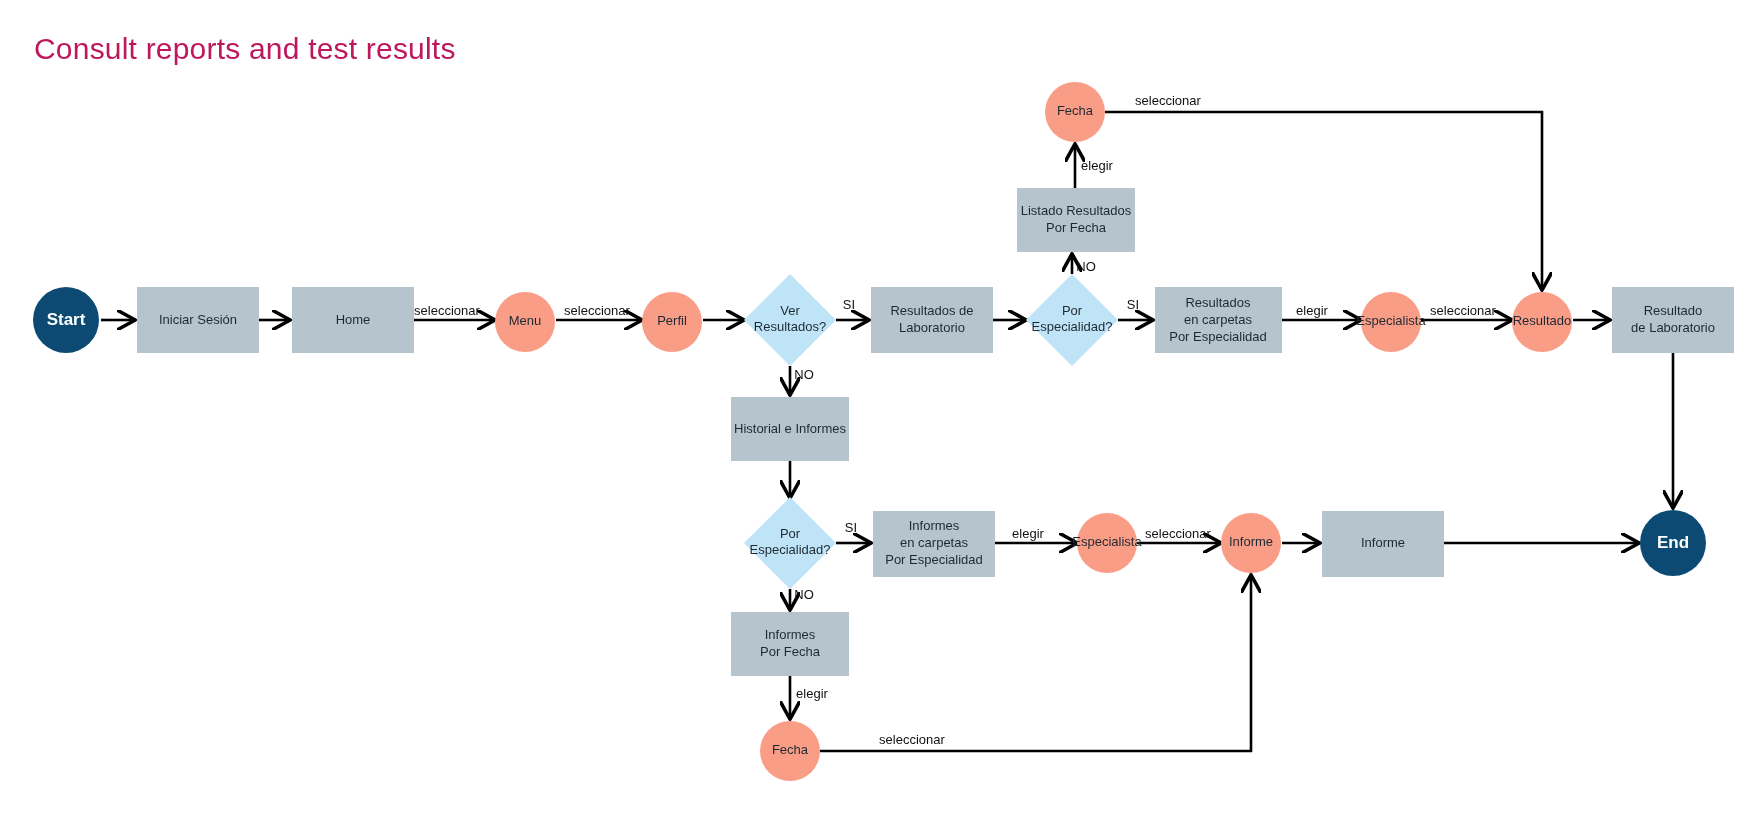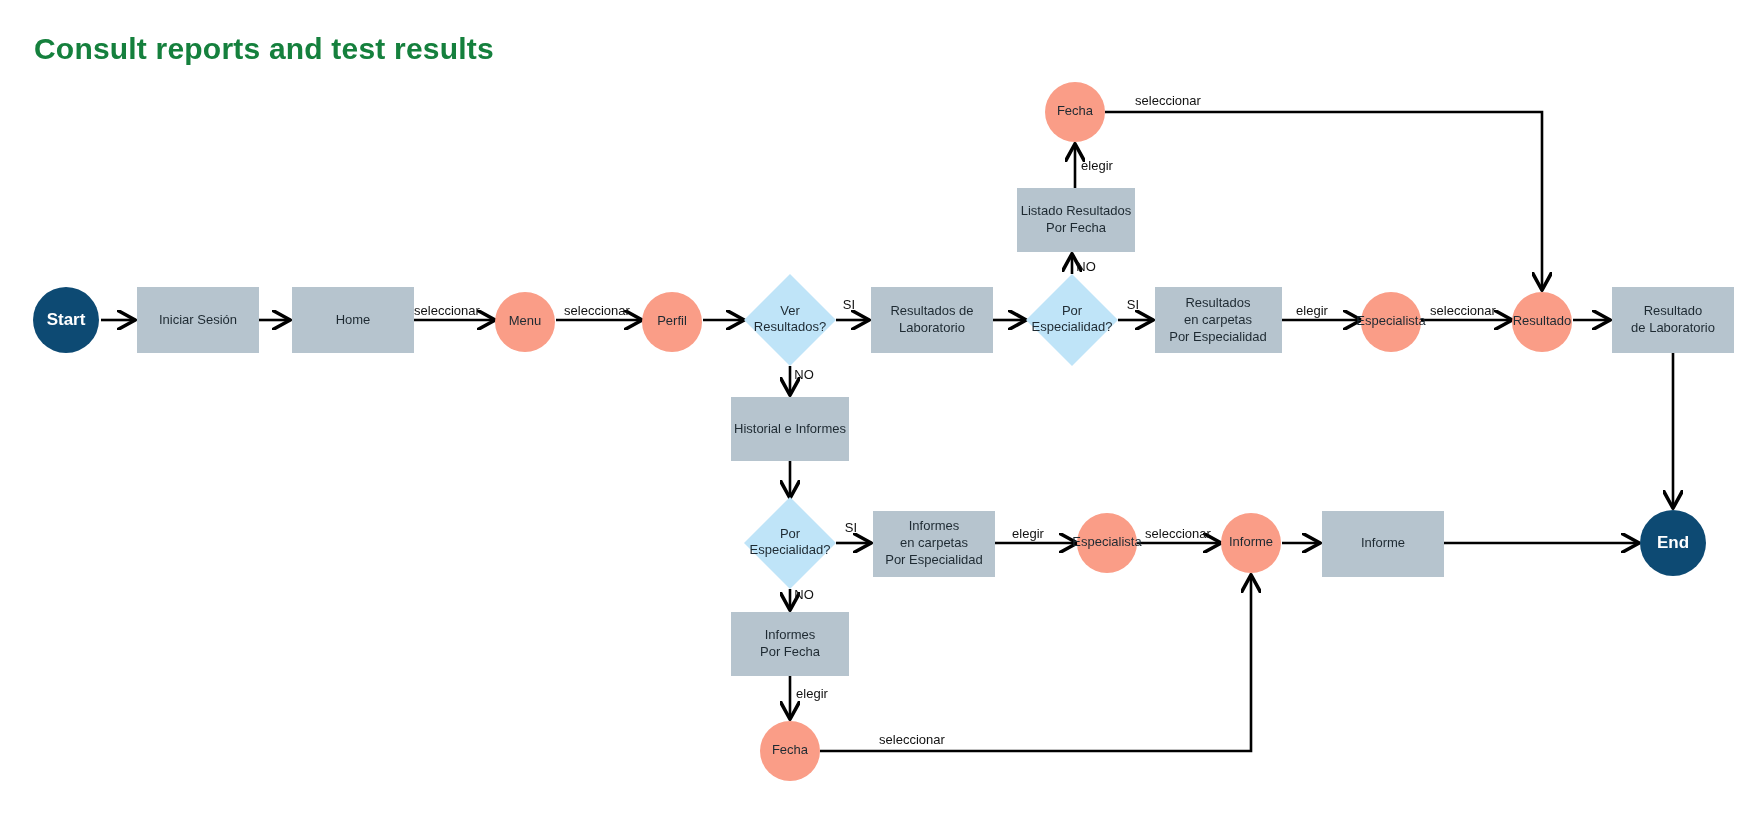--- a/index.html
+++ b/index.html
@@ -15,22 +15,22 @@
     position: relative;
     width: 1747px;
     height: 825px;
     background: #ffffff;
   }
   #page-title {
     position: absolute;
     left: 34px;
     top: 32px;
     font-size: 30px;
-    font-weight: 700;
-    color: #15803d;
+    font-weight: 400;
+    color: #be185d;
     letter-spacing: 0.2px;
     white-space: nowrap;
   }
   svg#flow {
     position: absolute;
     left: 0;
     top: 0;
     width: 1747px;
     height: 825px;
   }

